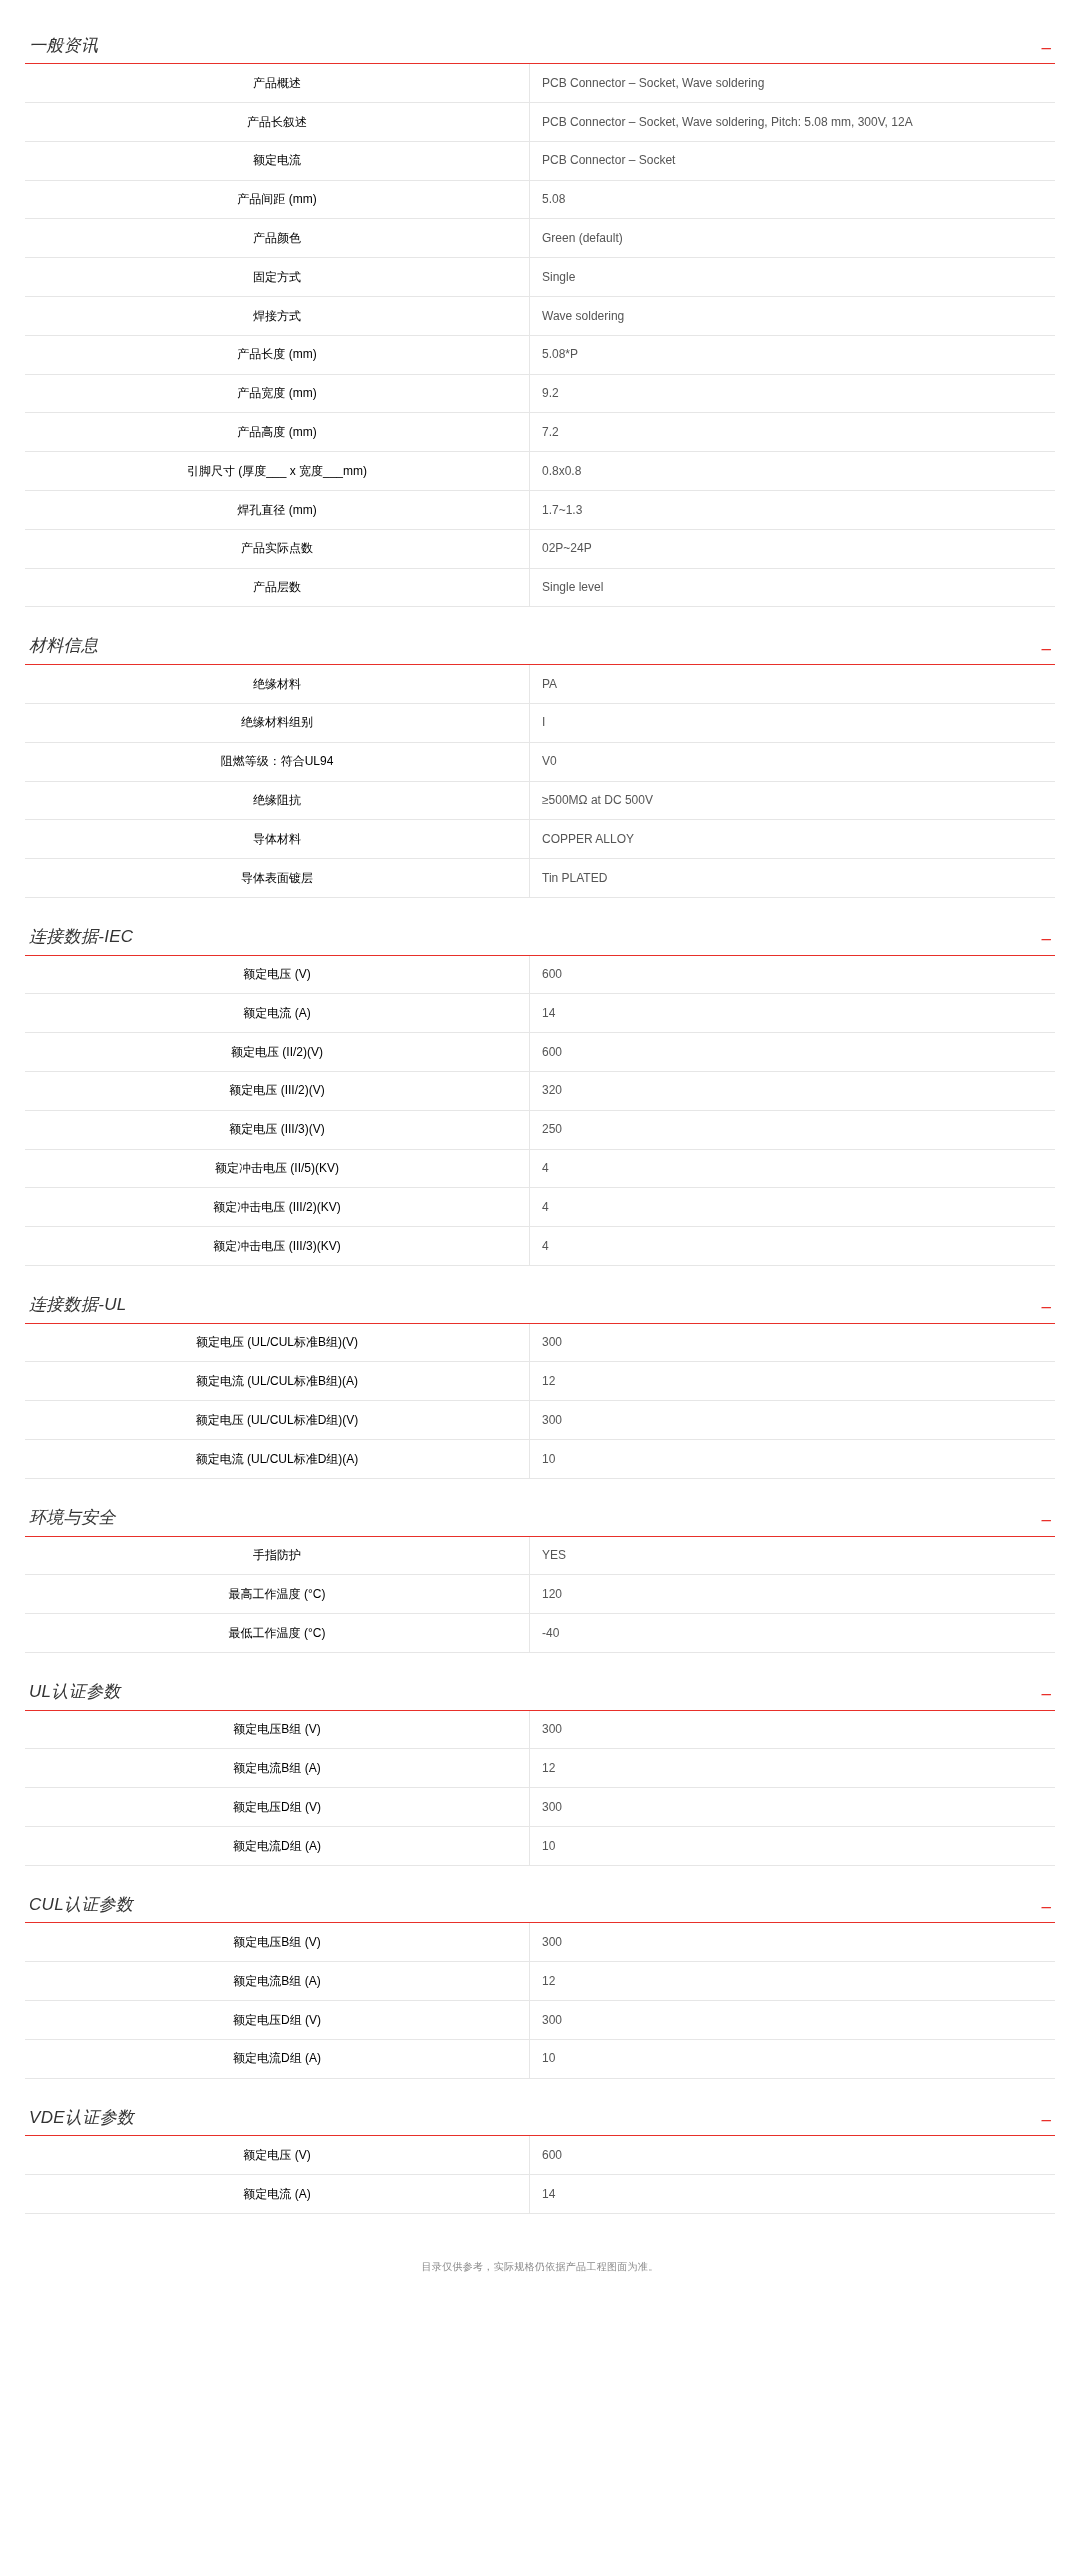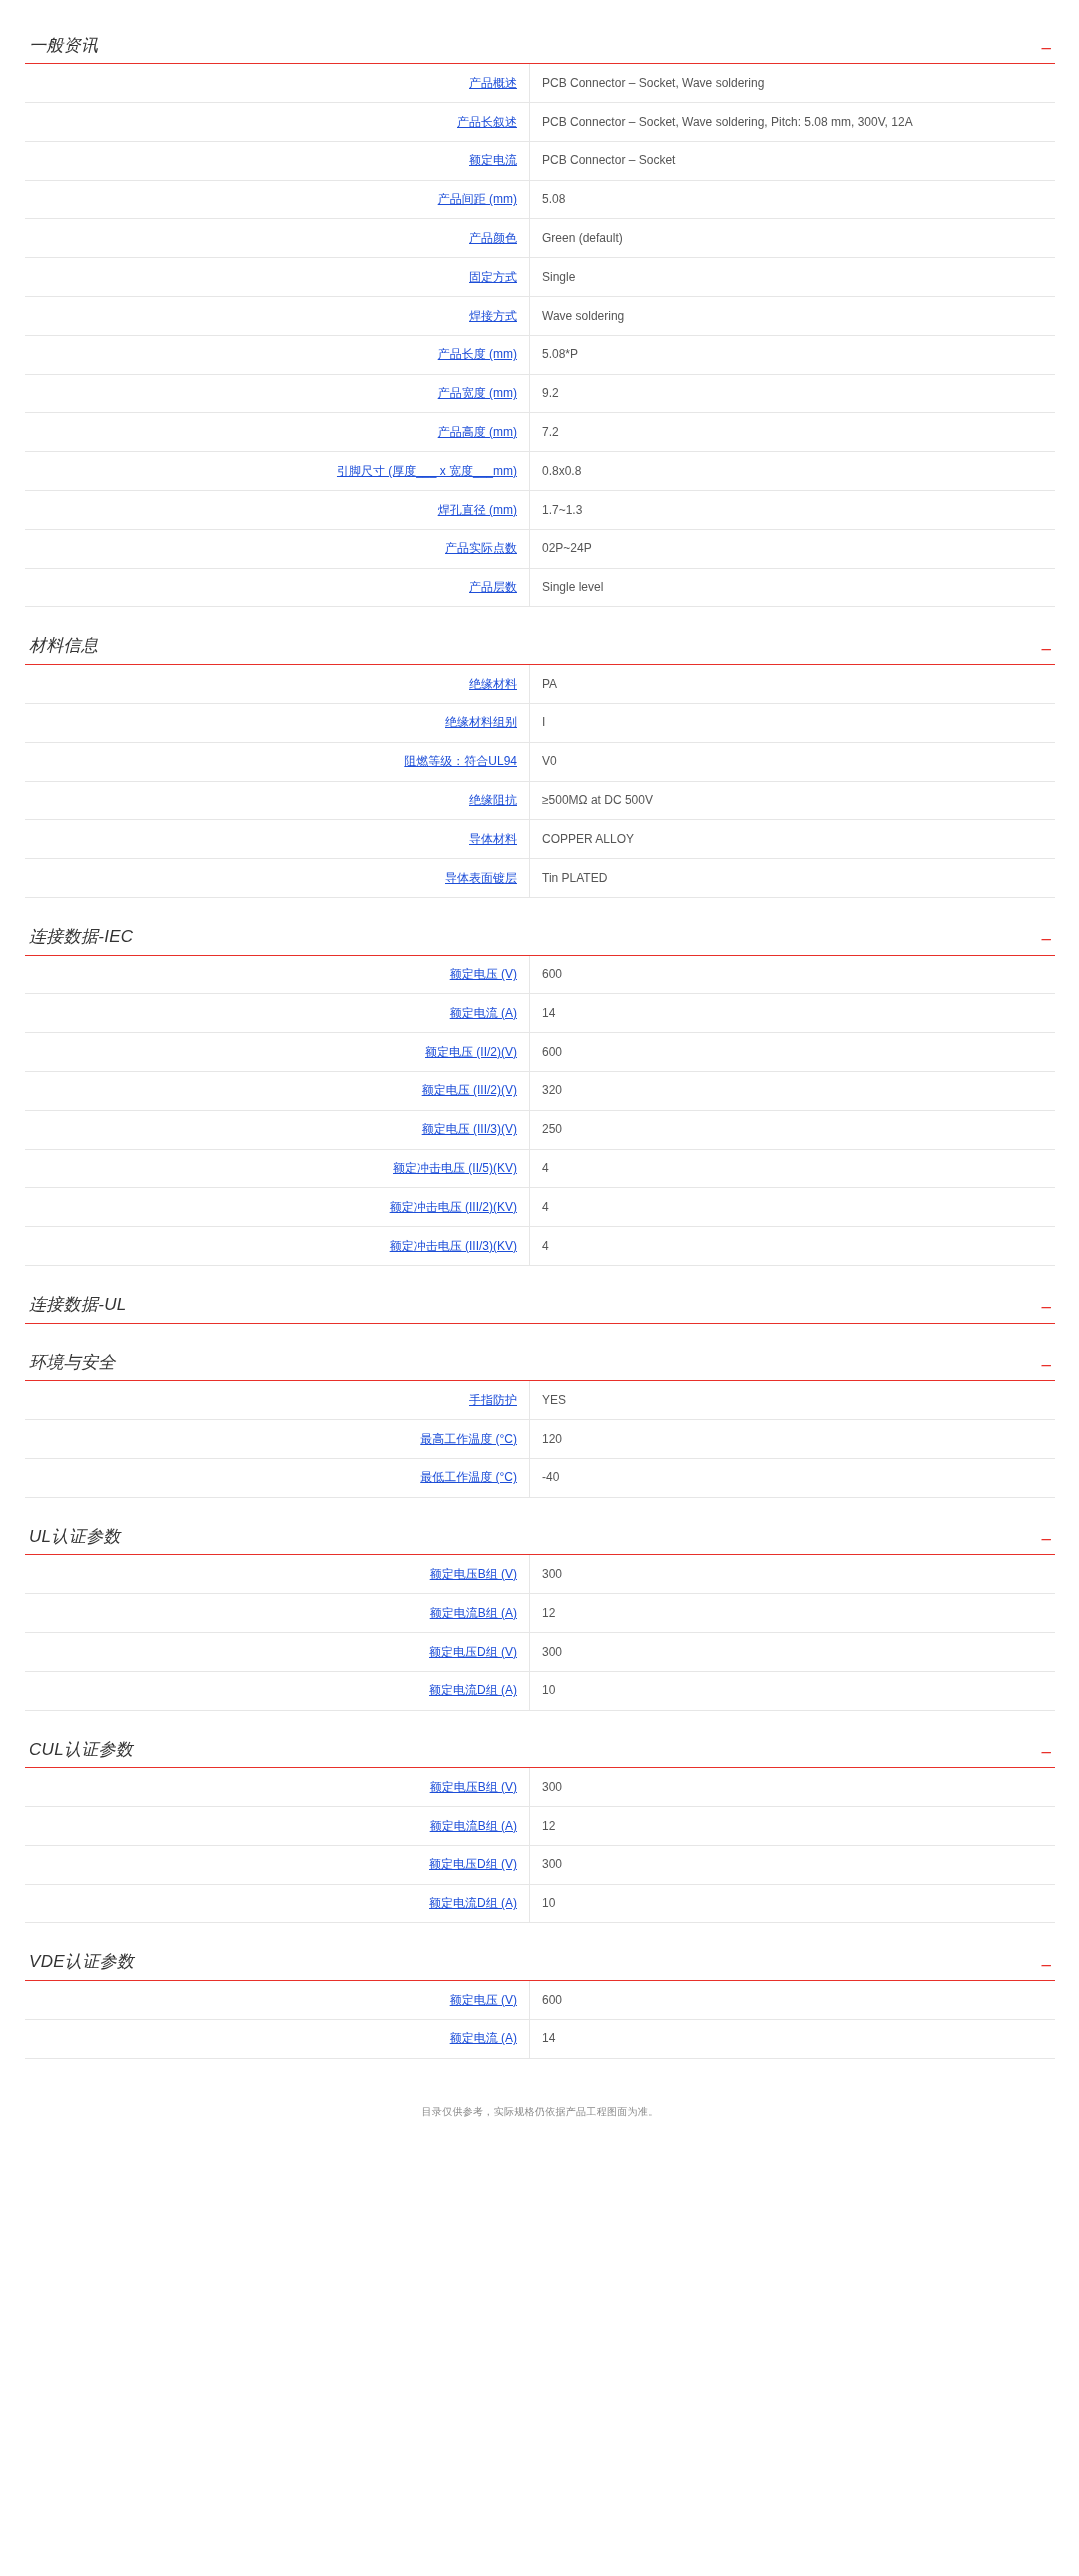--- a/index.html
+++ b/index.html
@@ -55,23 +55,22 @@
   table.spec td {
     padding: 10.5px 12px;
     font-size: 12px;
     color: #555555;
     vertical-align: middle;
     line-height: 1.4;
   }
   table.spec td.key {
     width: 480px;
     border-right: 0.7px solid #e6e6e6;
-    text-align: right;
-    color: #1d4ed8;
-    text-decoration: underline;
+    text-align: center;
+    color: #000000;
   }
   table.spec td.val {
     text-align: left;
     color: #555555;
   }
   .footer-note {
     text-align: center;
     font-size: 10px;
     color: #8a8a8a;
     padding: 46px 0 22.4px 0;
@@ -225,20 +224,40 @@
               <td class="val">4</td>
             </tr>
           </tbody>
         </table>
       </div>
       <div class="section">
         <div class="section-header">
           <div class="section-title">连接数据-UL</div>
           <div class="collapse-toggle">–</div>
         </div>
+        <table class="spec">
+          <tbody>
+            <tr>
+              <td class="key">额定电压 (UL/CUL标准B组)(V)</td>
+              <td class="val">300</td>
+            </tr>
+            <tr>
+              <td class="key">额定电流 (UL/CUL标准B组)(A)</td>
+              <td class="val">12</td>
+            </tr>
+            <tr>
+              <td class="key">额定电压 (UL/CUL标准D组)(V)</td>
+              <td class="val">300</td>
+            </tr>
+            <tr>
+              <td class="key">额定电流 (UL/CUL标准D组)(A)</td>
+              <td class="val">10</td>
+            </tr>
+          </tbody>
+        </table>
       </div>
       <div class="section">
         <div class="section-header">
           <div class="section-title">环境与安全</div>
           <div class="collapse-toggle">–</div>
         </div>
         <table class="spec">
           <tbody>
             <tr>
               <td class="key">手指防护</td>

